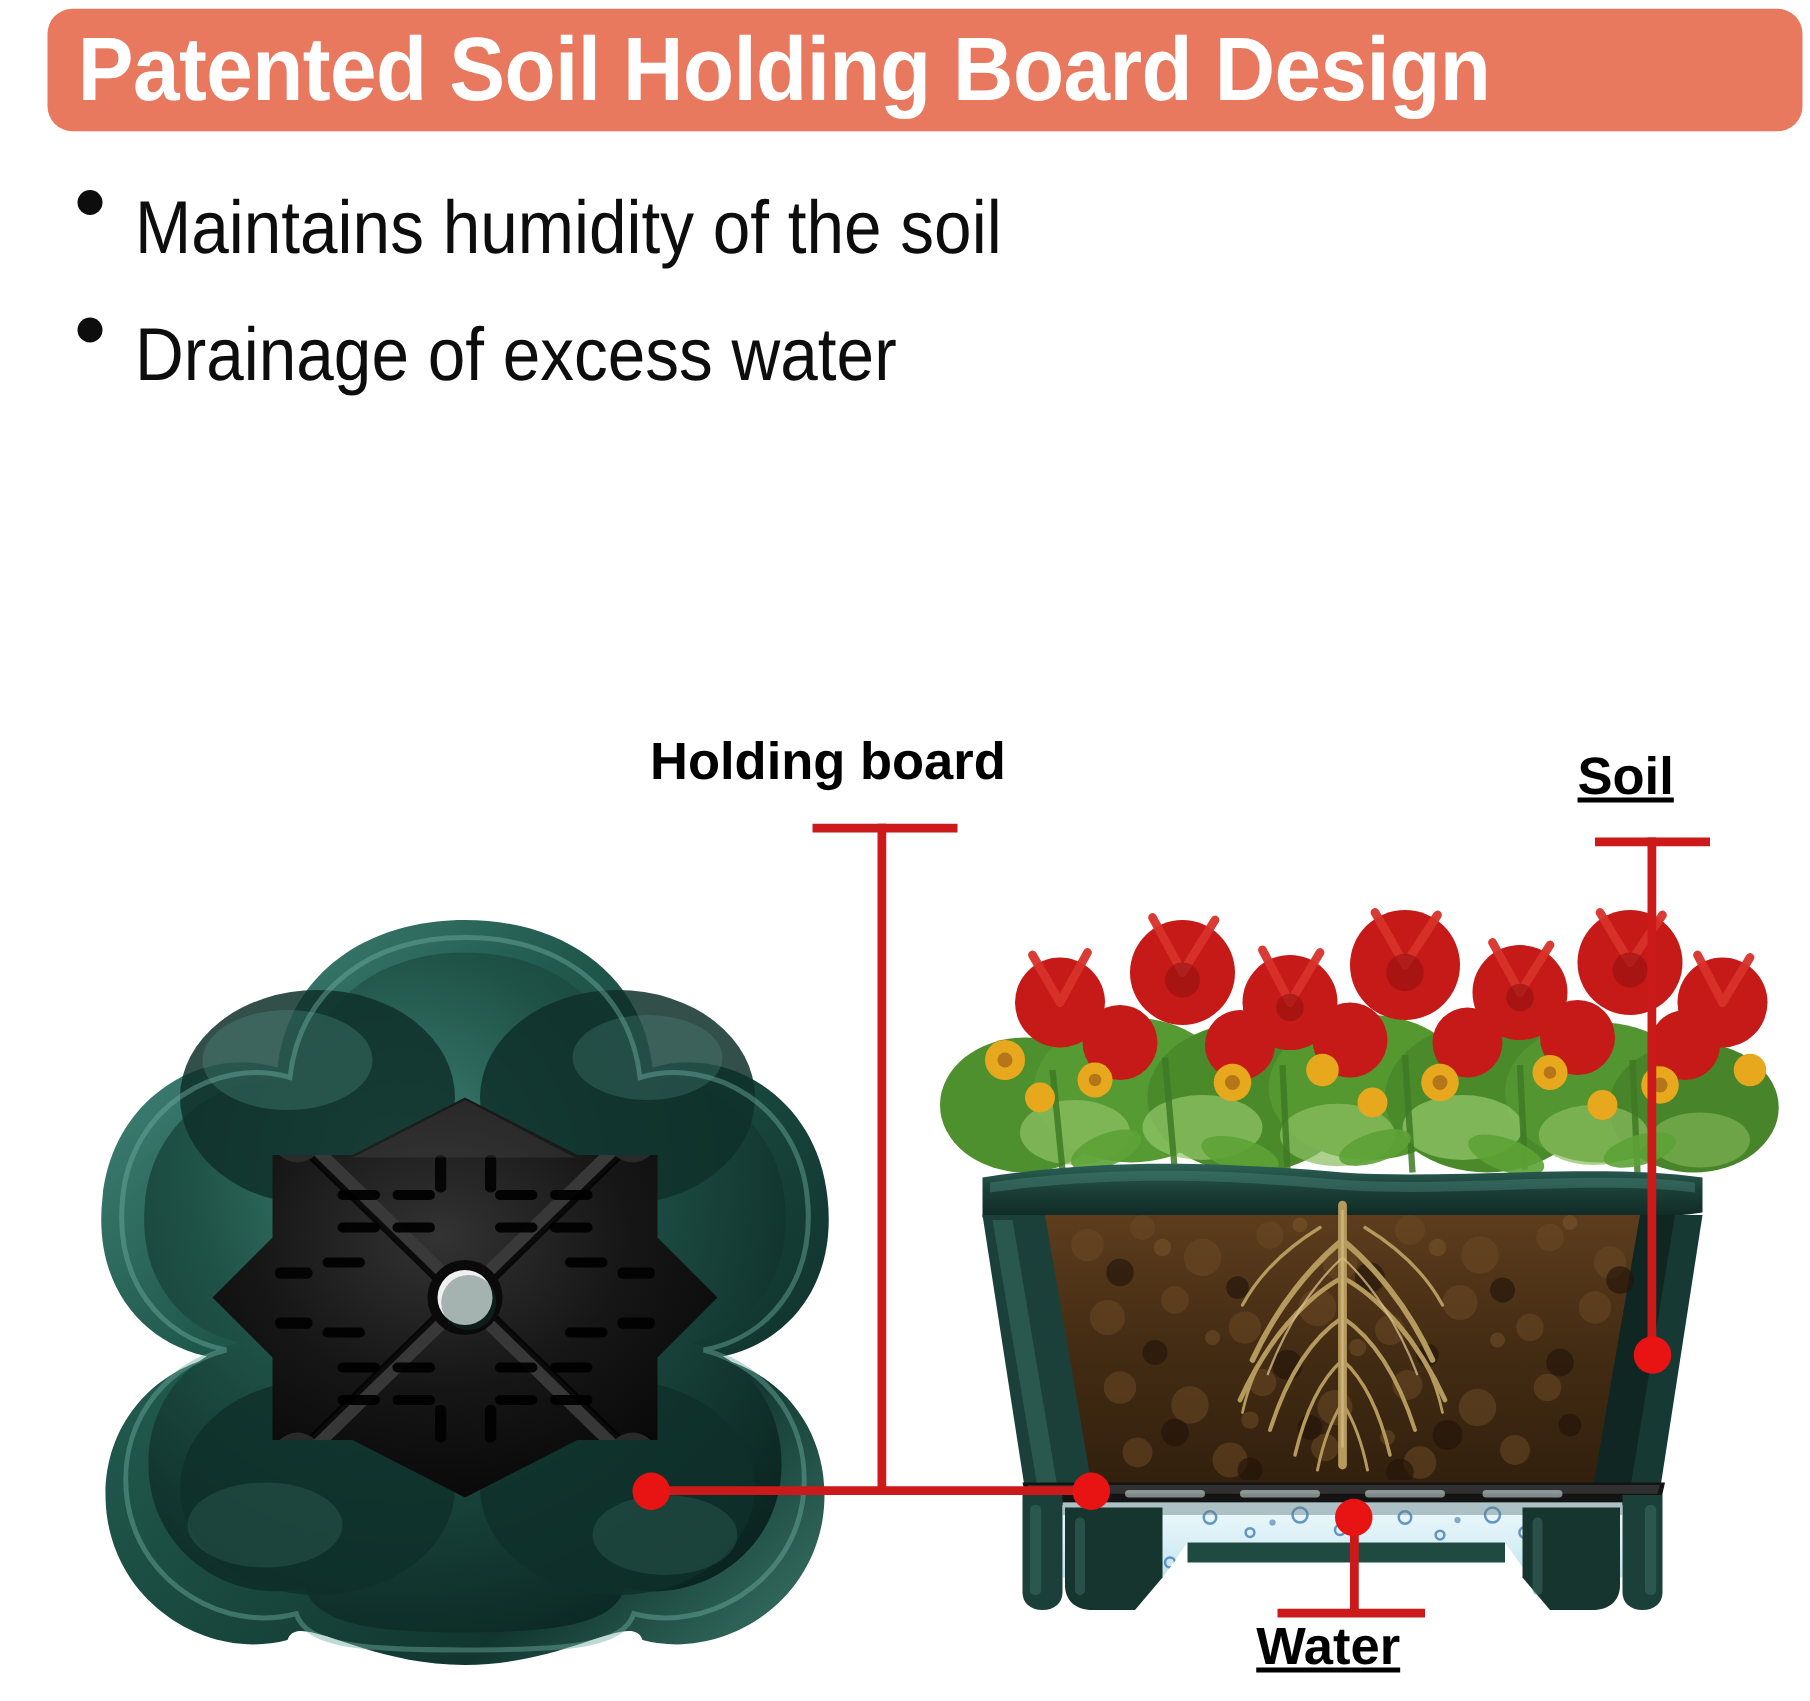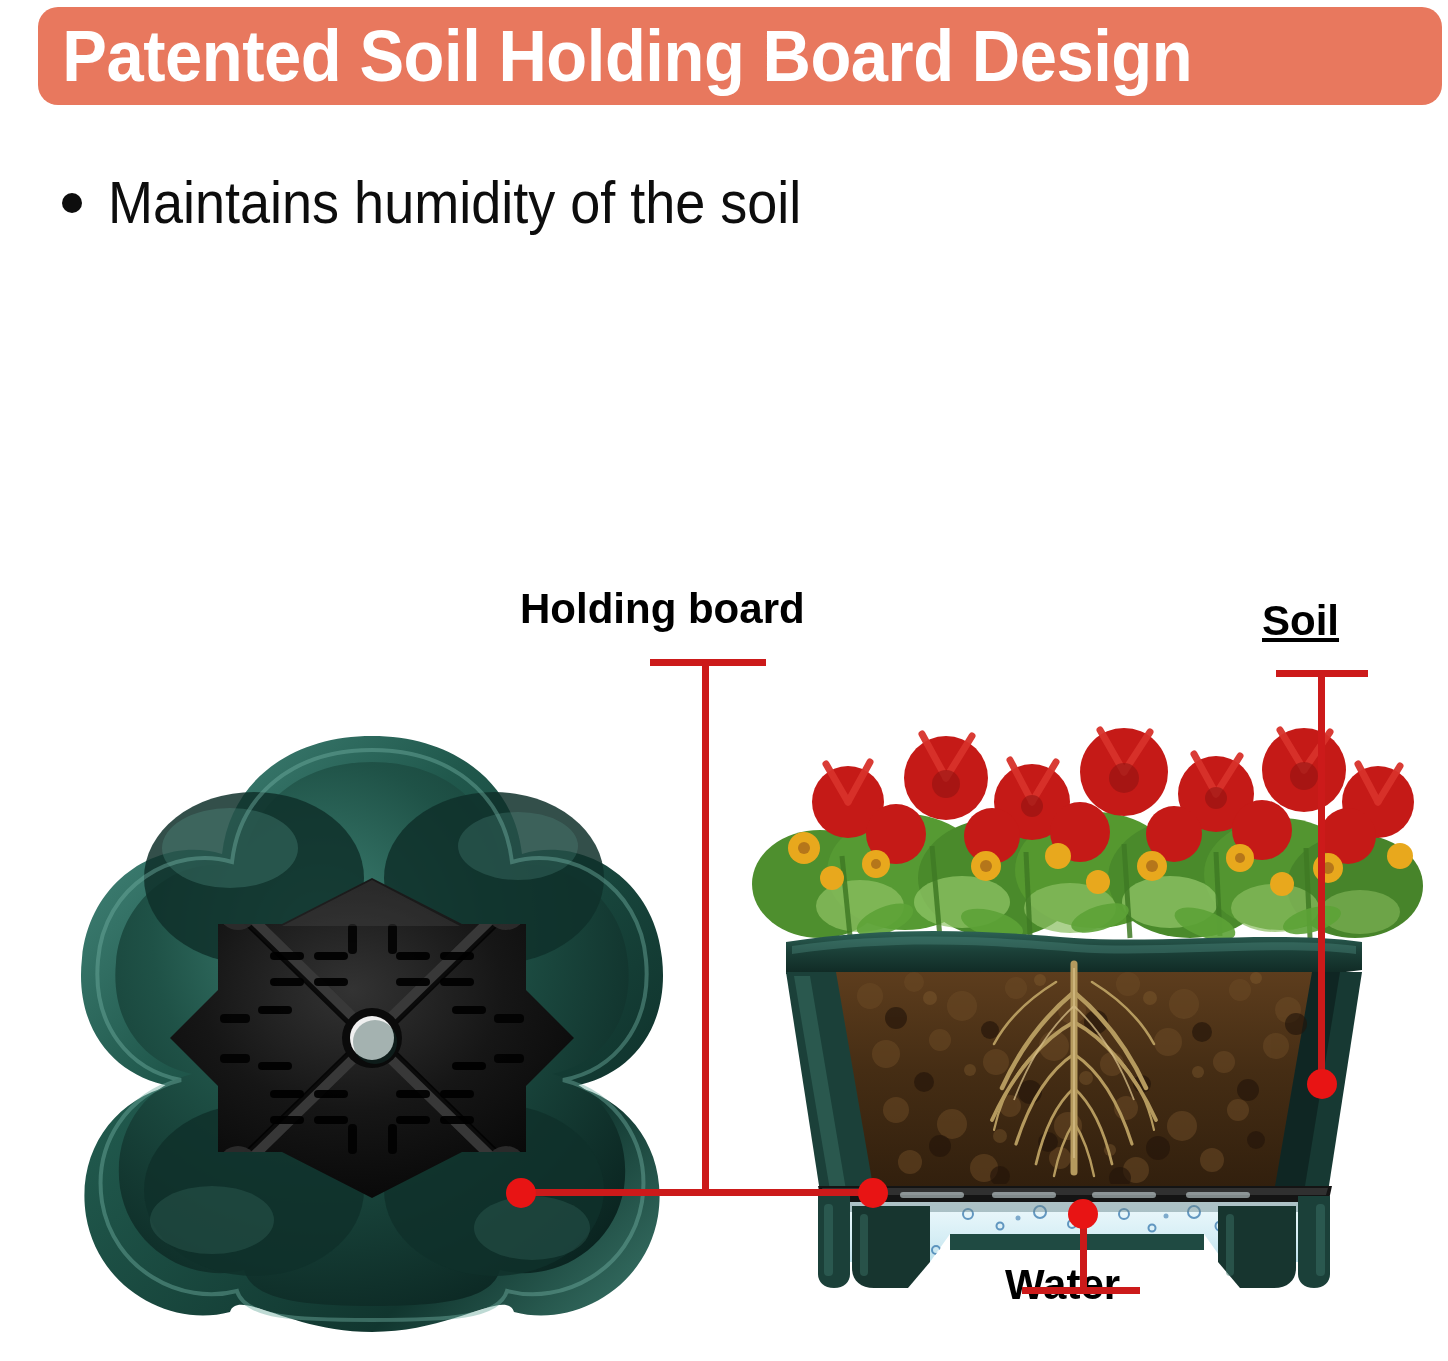--- a/index.html
+++ b/index.html
@@ -23,39 +23,39 @@
     letter-spacing: -0.5px;
     transform: scaleX(0.93);
     transform-origin: left center;
     padding-left: 26px;
     white-space: nowrap;
     line-height: 1;
   }
 
   
   .bullets { position: absolute; left: 62px; top: 152px; width: 1100px; }
-  .bullet-row { display: flex; align-items: center; height: 102px; }
+  .bullet-row { display: flex; height: 102px; }
   .bullet-dot {
     width: 20px; height: 20px; border-radius: 50%;
     background: #0d0d0d; flex: 0 0 20px; margin-right: 26px;
   }
   .bullet-text {
     font-size: 60px; font-weight: 400; color: #0d0d0d;
     transform: scaleX(0.9); transform-origin: left center;
     white-space: nowrap; line-height: 1;
   }
 
   
   .callout-label {
     position: absolute; font-weight: 700; color: #000000;
     font-size: 42px; white-space: nowrap; line-height: 1;
   }
   #lbl-holding { left: 520px; top: 588px; }
   #lbl-soil    { left: 1262px; top: 600px; text-decoration: underline; }
-  #lbl-water   { left: 1005px; top: 1264px; }
+  #lbl-water   { left: 1005px; top: 1296px; text-decoration: underline; }
 
   
   .lead { position: absolute; background: #cc1a1a; }
   .lead-h { height: 7px; }
   .lead-v { width: 7px; }
   .lead-dot {
     position: absolute; width: 30px; height: 30px; border-radius: 50%;
     background: #e81414;
   }
 
@@ -79,20 +79,24 @@
 <div id="page">
 
   <div class="banner" id="banner" style="background: rgb(232, 120, 94);">
     <div class="banner-title" style="color: rgb(255, 255, 255);">Patented Soil Holding Board Design</div>
   </div>
 
   <div class="bullets">
     <div class="bullet-row">
       <span class="bullet-dot" style="background: rgb(13, 13, 13);"></span>
       <span class="bullet-text">Maintains humidity of the soil</span>
+    </div>
+    <div class="bullet-row">
+      <span class="bullet-dot" style="background: rgb(13, 13, 13);"></span>
+      <span class="bullet-text">Drainage of excess water</span>
     </div>
   </div>
 
   <div id="tray-photo">
     <svg class="tray-svg" viewBox="0 0 620 612" preserveAspectRatio="none">
       <defs>
         <radialGradient id="lobeGrad" cx="40%" cy="32%" r="78%">
           <stop offset="0%" stop-color="#3f8375"></stop>
           <stop offset="42%" stop-color="#1f5247"></stop>
           <stop offset="100%" stop-color="#0a2420"></stop>

